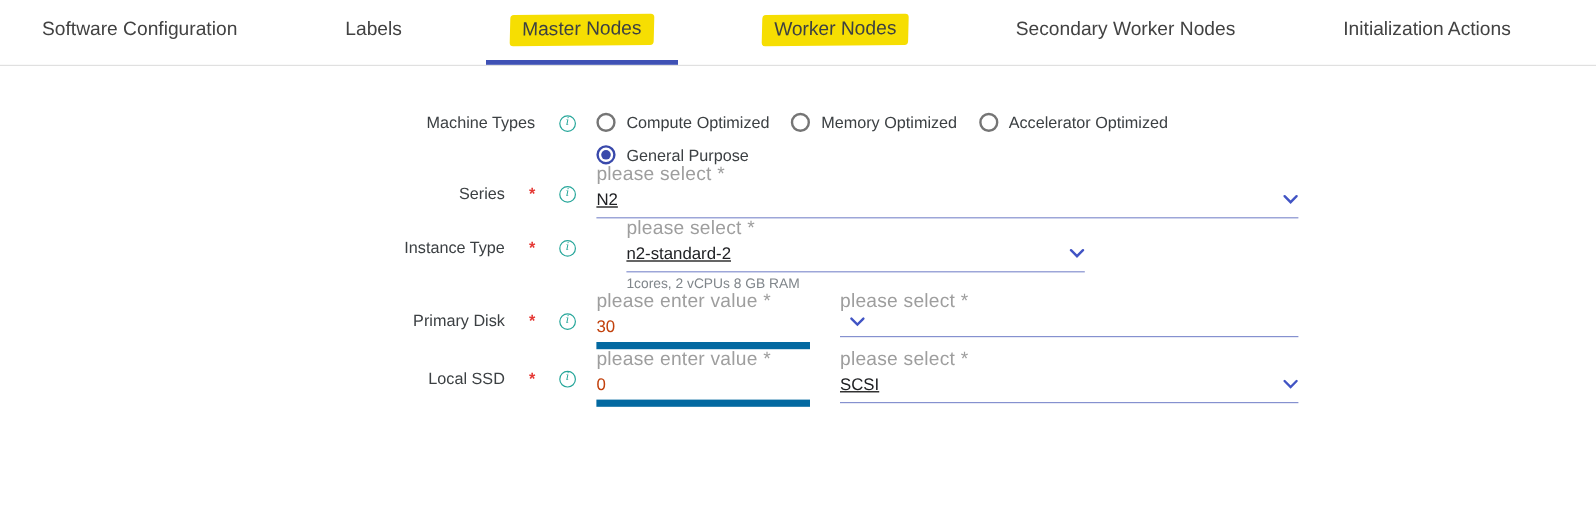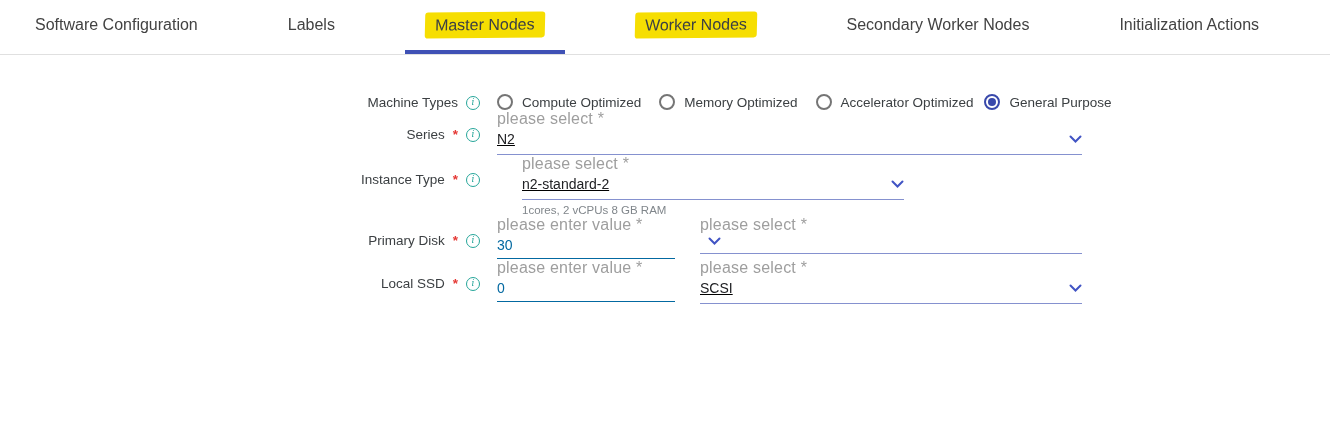--- a/index.html
+++ b/index.html
@@ -13,50 +13,50 @@
   .tab.active { border-bottom-color:#3f51b5; }
   .tab .hl { background:#f6de02; padding:4px 10px; border-radius:3px;
              transform:rotate(-0.6deg) skewX(-2deg); display:inline-block; color:#3c4043; }
   .divider { height:1px; background:#e0e0e0; width:100%; }
 
   
   .form { padding-top:38px; }
   .row { display:flex; align-items:flex-start; }
   .row + .row { margin-top:0; }
   .label-col { width:480px; text-align:right; font-size:13.5px; color:#3c4043;
-               display:flex; justify-content:flex-end; align-items:center; gap:8px; }
+               display:flex; justify-content:flex-end; align-items:center; gap:20px; }
   .req { color:#e53935; font-weight:bold; }
   .info-ic { width:14px; height:14px; border:1.4px solid #26a69a; border-radius:50%;
              color:#26a69a; font-size:9px; line-height:11px; text-align:center;
              font-family:"DejaVu Serif",serif; font-style:italic; flex:0 0 auto; display:inline-block; }
   .fields-col { margin-left:17px; }
 
   
-  .radio-rows { display:flex; flex-direction:row; gap:11px; padding-top:1px; }
+  .radio-rows { display:flex; flex-direction:column; gap:11px; padding-top:1px; }
   .radio-line { display:flex; gap:18px; }
   .radio-item { display:flex; align-items:center; gap:9px; cursor:pointer;
                 font-size:13.5px; color:#3c4043; }
   .rb { width:16px; height:16px; border-radius:50%; border:2px solid #757575;
         position:relative; flex:0 0 auto; background:#fff; }
   .radio-item.checked .rb { border-color:#3949ab; }
   .radio-item.checked .rb::after { content:""; position:absolute; inset:2px;
         border-radius:50%; background:#3949ab; }
 
   
   .ufield { display:flex; flex-direction:column; }
   .flabel { font-size:16px; color:#9e9e9e; margin-bottom:3px; letter-spacing:.2px; }
   .fline { display:flex; justify-content:space-between; align-items:center;
            border-bottom:1px solid #8591cf; padding-bottom:7px; cursor:pointer;text-decoration:underline; }
   .fvalue { font-size:14px; color:#202124; }
   .fhelper { font-size:11.5px; color:#80868b; margin-top:4px; }
   .chev { flex:0 0 auto; margin-left:8px; }
 
   input.fvalue { border:none; outline:none; width:100%; padding:0 0 5px 0;
-                 font-family:inherit; font-size:14px; color:#0369a1; background:transparent;
-                 border-bottom:1px solid #0369a1; }
+                 font-family:inherit; font-size:14px; color:#c2410c; background:transparent;
+                 border-bottom:6px solid #0369a1; }
   .ufield.disabled input.fvalue { color:#9e9e9e; border-bottom:1px dotted #9e9e9e; }
 
   .w-series { width:585px; }
   .w-num { width:178px; }
   .w-sel { width:382px; margin-left:25px; }
   .pair { display:flex; align-items:flex-start; }
 
   .mt-series { margin-top:27px; }
   .mt-instance { margin-top:28px; }
   .mt-primary { margin-top:17px; }

